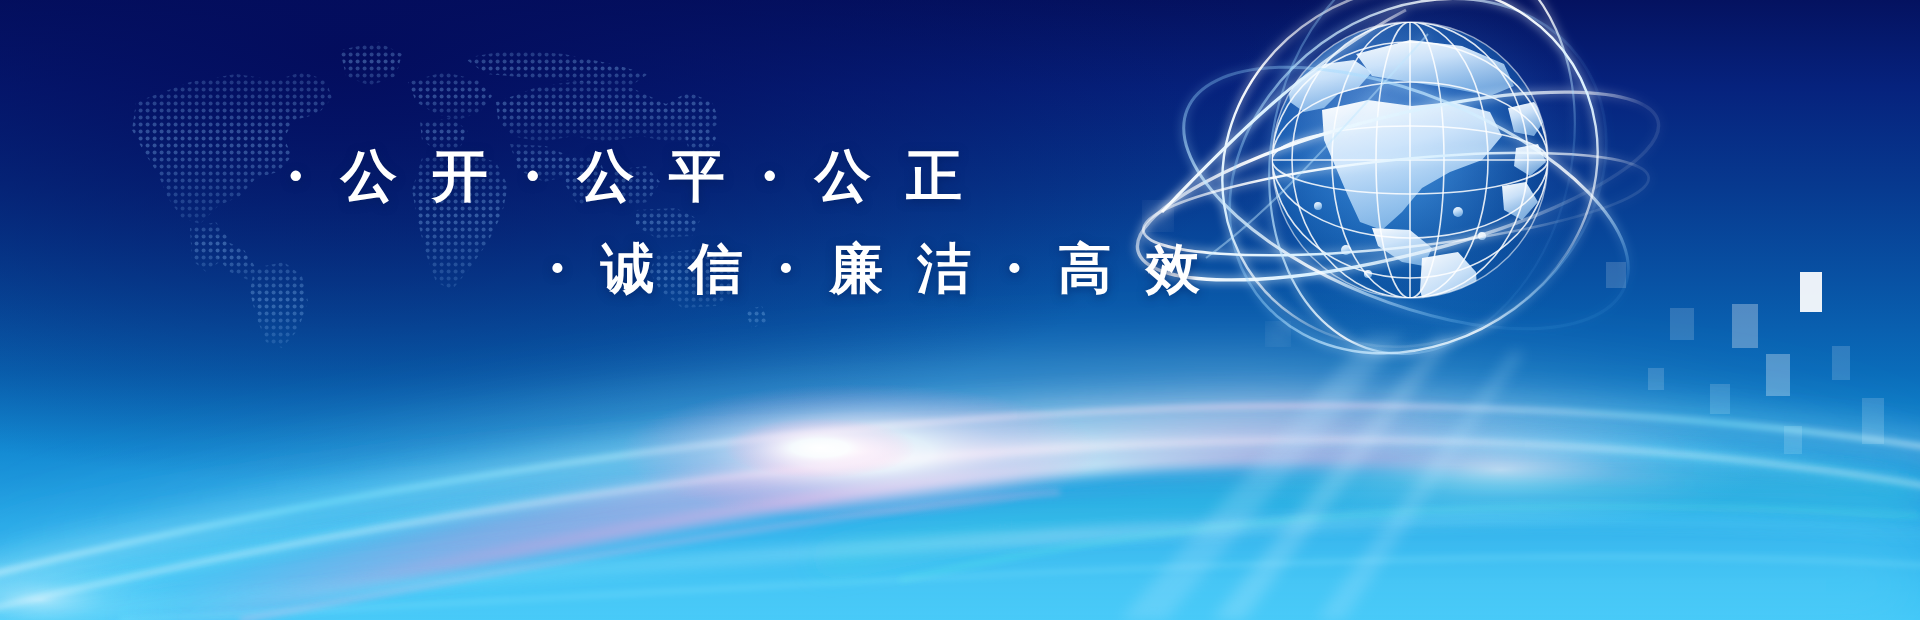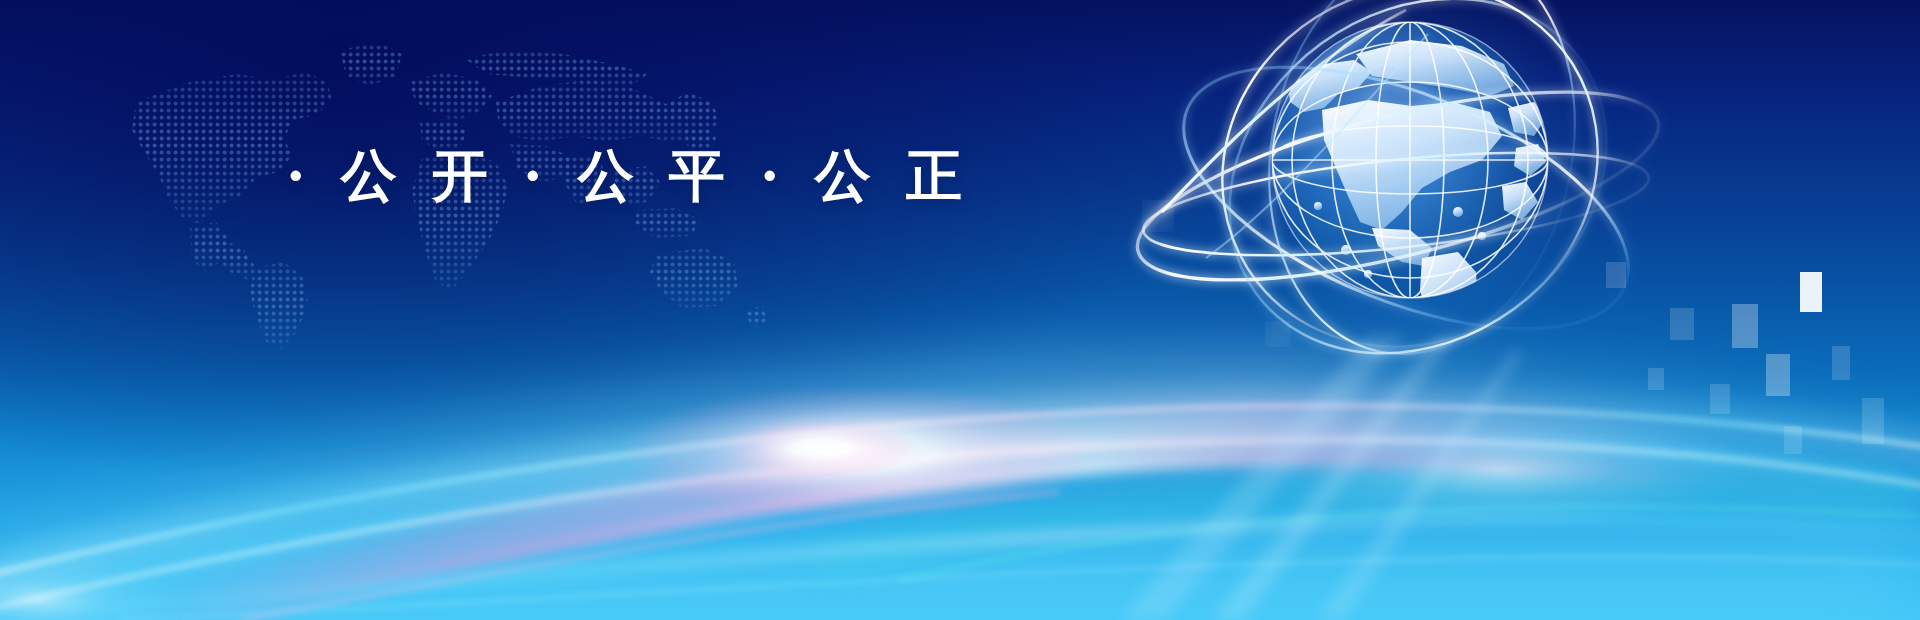--- a/index.html
+++ b/index.html
@@ -347,15 +347,16 @@
       <g opacity="0.22" filter="url(#blur7)">
         <path d="M1120,620 L1368,336 L1404,336 L1166,620 Z" fill="#bfe8ff"></path>
         <path d="M1212,620 L1438,336 L1456,336 L1244,620 Z" fill="#d8f2ff"></path>
         <path d="M1316,620 L1512,352 L1524,352 L1344,620 Z" fill="#bfe8ff"></path>
       </g>
     </svg>
   </div>
 
   <div class="headlines">
     <div class="hl hl-1">· 公 开 · 公 平 · 公 正</div>
+    <div class="hl hl-2">· 诚 信 · 廉 洁 · 高 效</div>
   </div>
 
 </div>
 
 </body></html>

